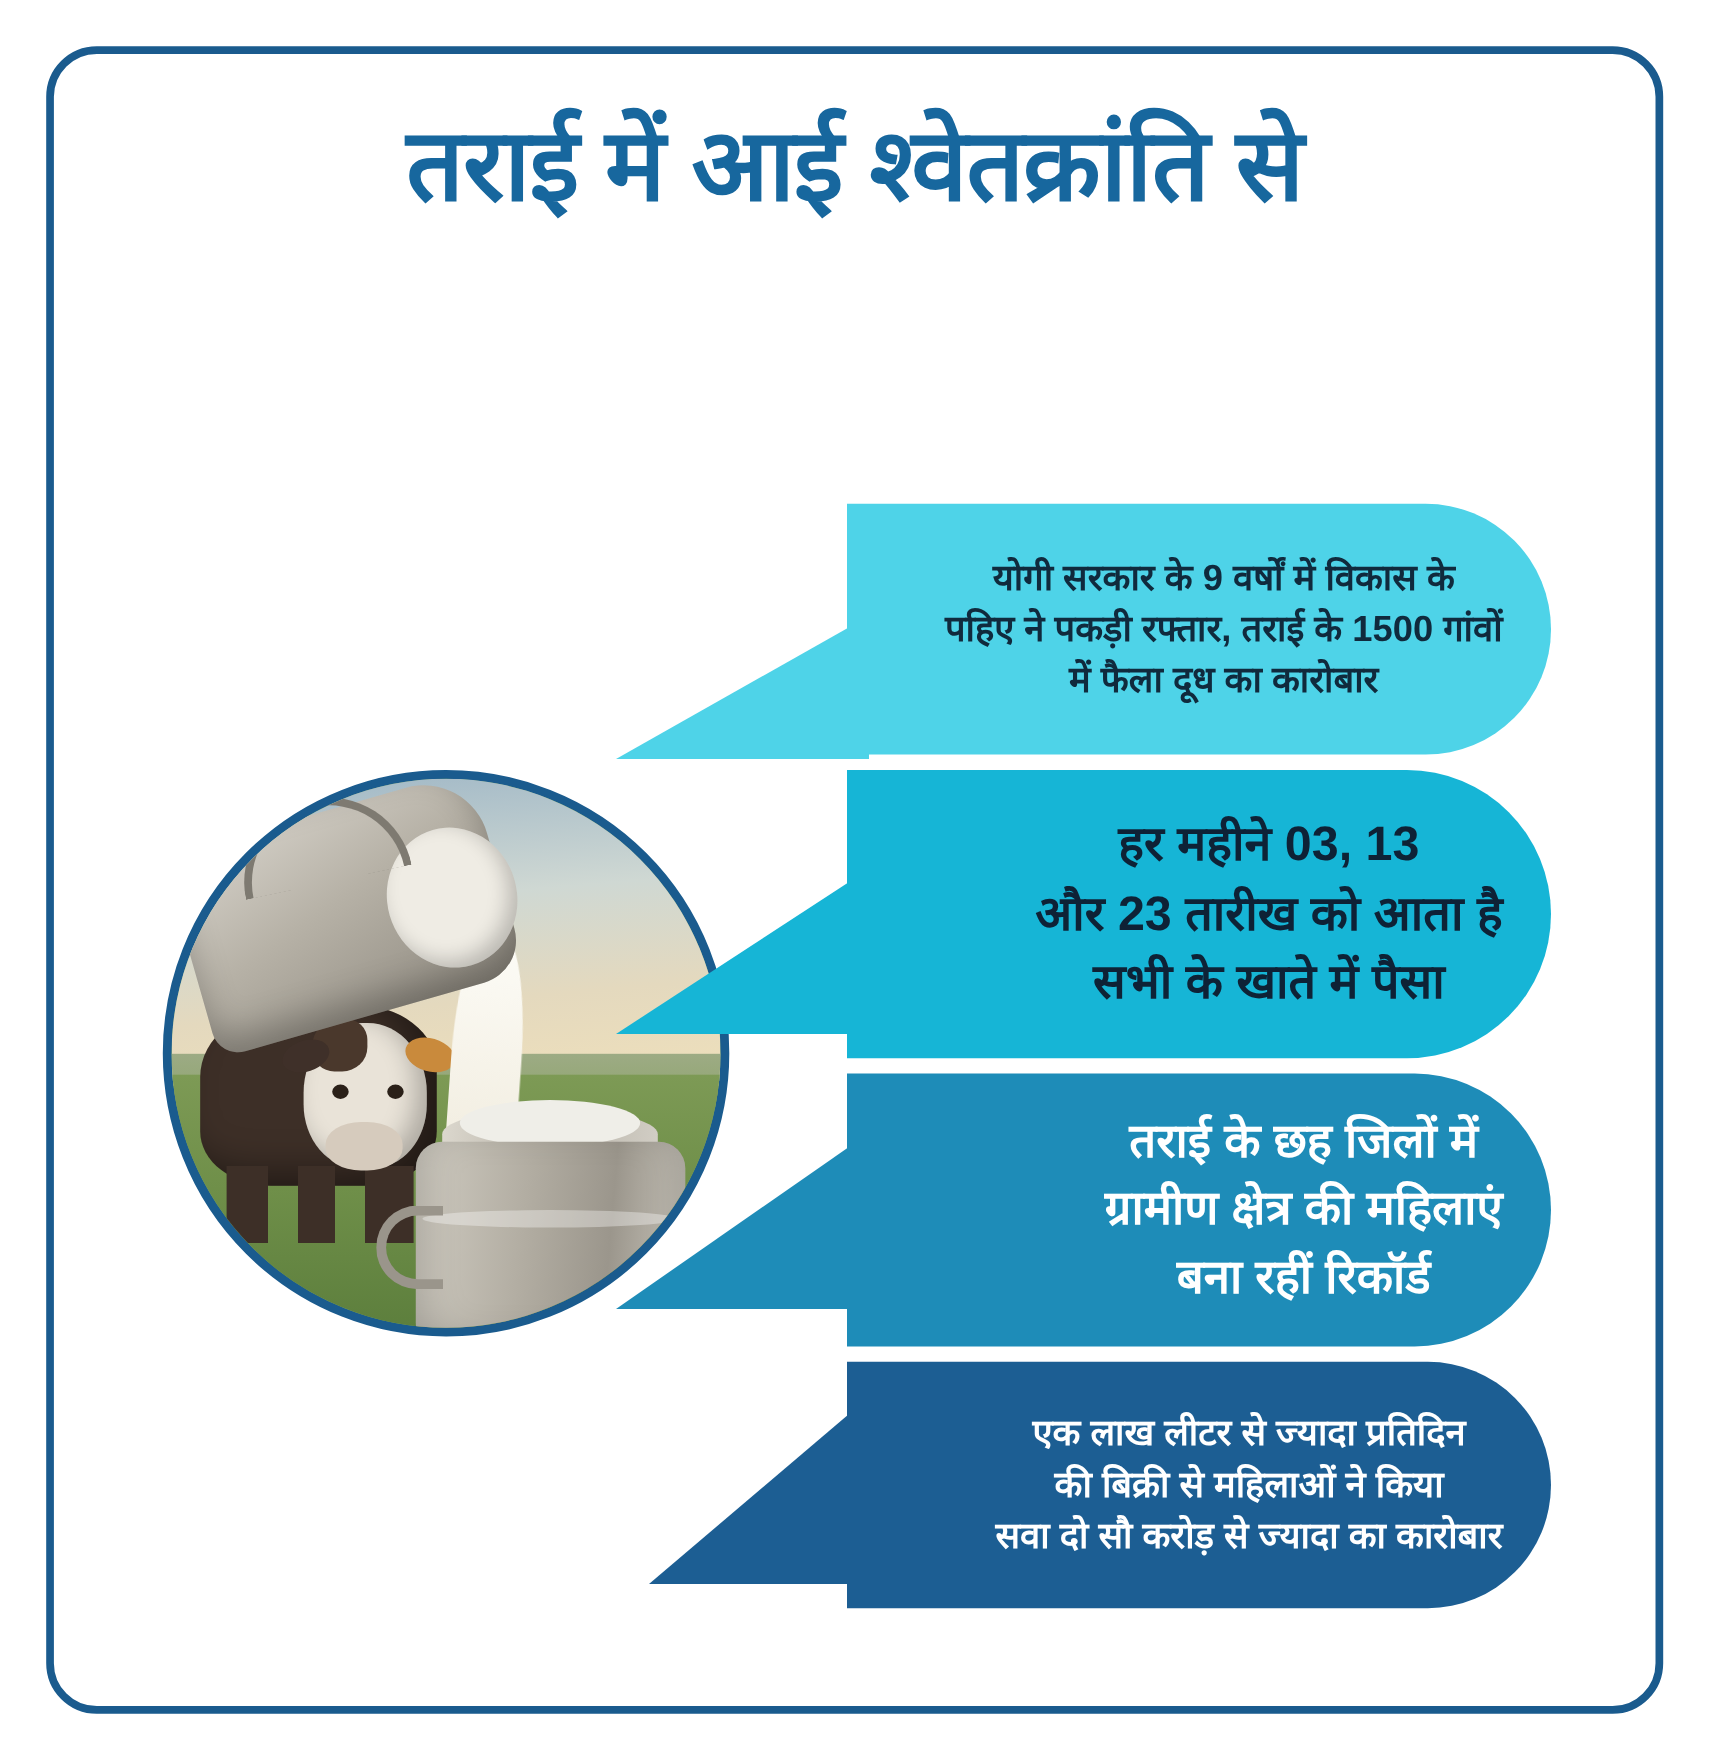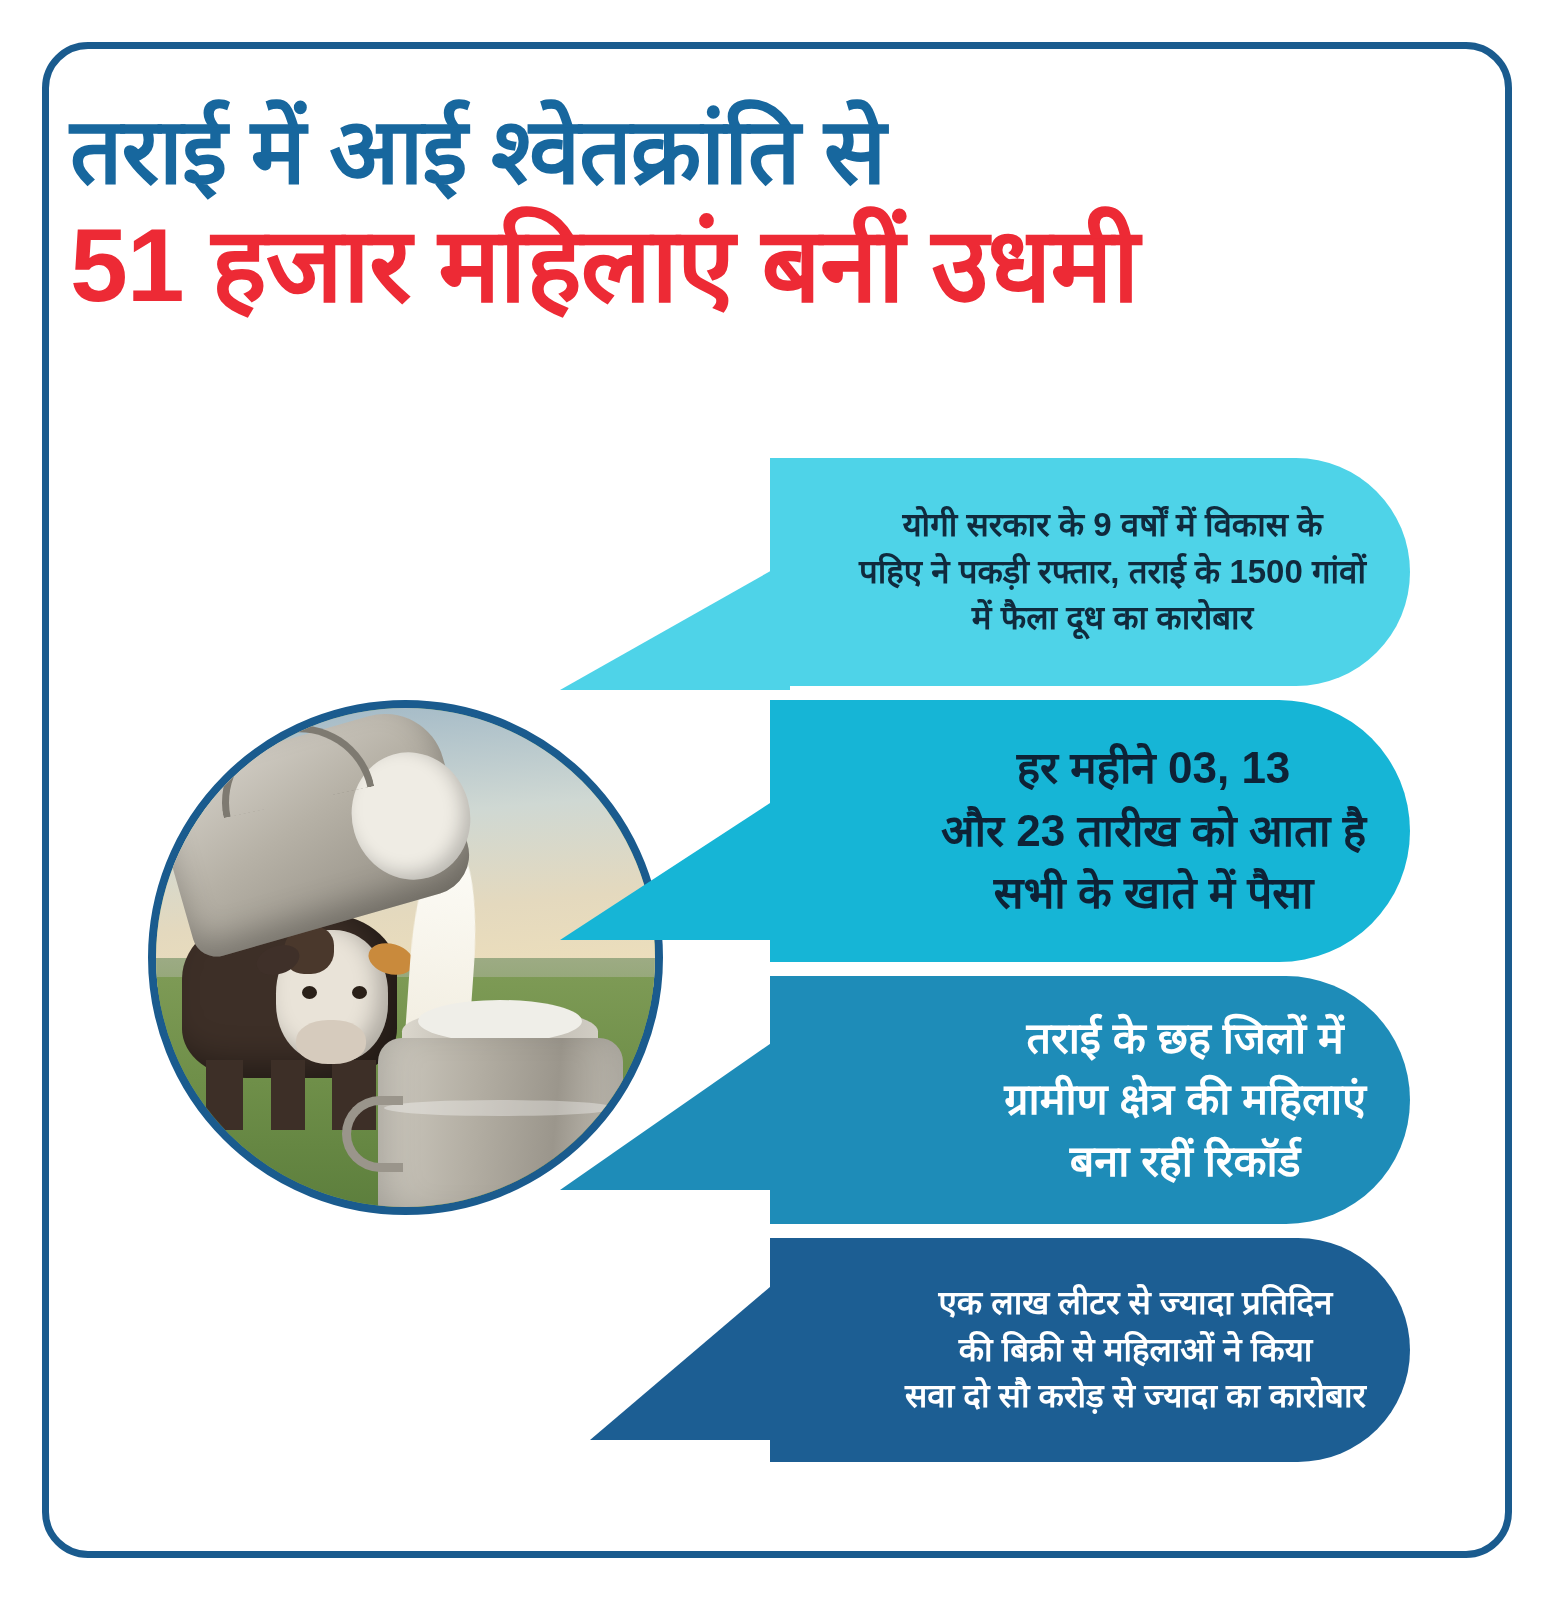--- a/index.html
+++ b/index.html
@@ -26,20 +26,21 @@
     bottom: 42px;
     border: 7px solid #1a5b8e;
     border-radius: 46px;
     box-sizing: border-box;
   }
   .headline {
     position: absolute;
     left: 70px;
     right: 70px;
     top: 105px;
+    text-align: center;
     line-height: 1.0;
   }
   .headline-1 {
     font-family: "Liberation Sans", sans-serif;
     font-weight: bold;
     font-size: 92px;
     color: #17679e;
     letter-spacing: -1px;
     white-space: nowrap;
   }
@@ -312,21 +313,20 @@
 </style>
 </head>
 <body>
 
 <div class="poster">
 
   <div class="frame"></div>
 
   <div class="headline">
     <div class="headline-1">तराई में आई श्वेतक्रांति से</div>
-    <div class="headline-2">51 हजार महिलाएं बनीं उधमी</div>
   </div>
 
   <svg class="wedge wedge0" width="230" height="130" viewBox="0 0 230 130">
     <polygon points="230,0 230,130 0,130" fill="#4ed3e8"></polygon>
   </svg>
   <svg class="wedge wedge1" width="230" height="150" viewBox="0 0 230 150">
     <polygon points="230,0 230,150 0,150" fill="#16b5d6"></polygon>
   </svg>
   <svg class="wedge wedge2" width="230" height="160" viewBox="0 0 230 160">
     <polygon points="230,0 230,160 0,160" fill="#1e8cb8"></polygon>

